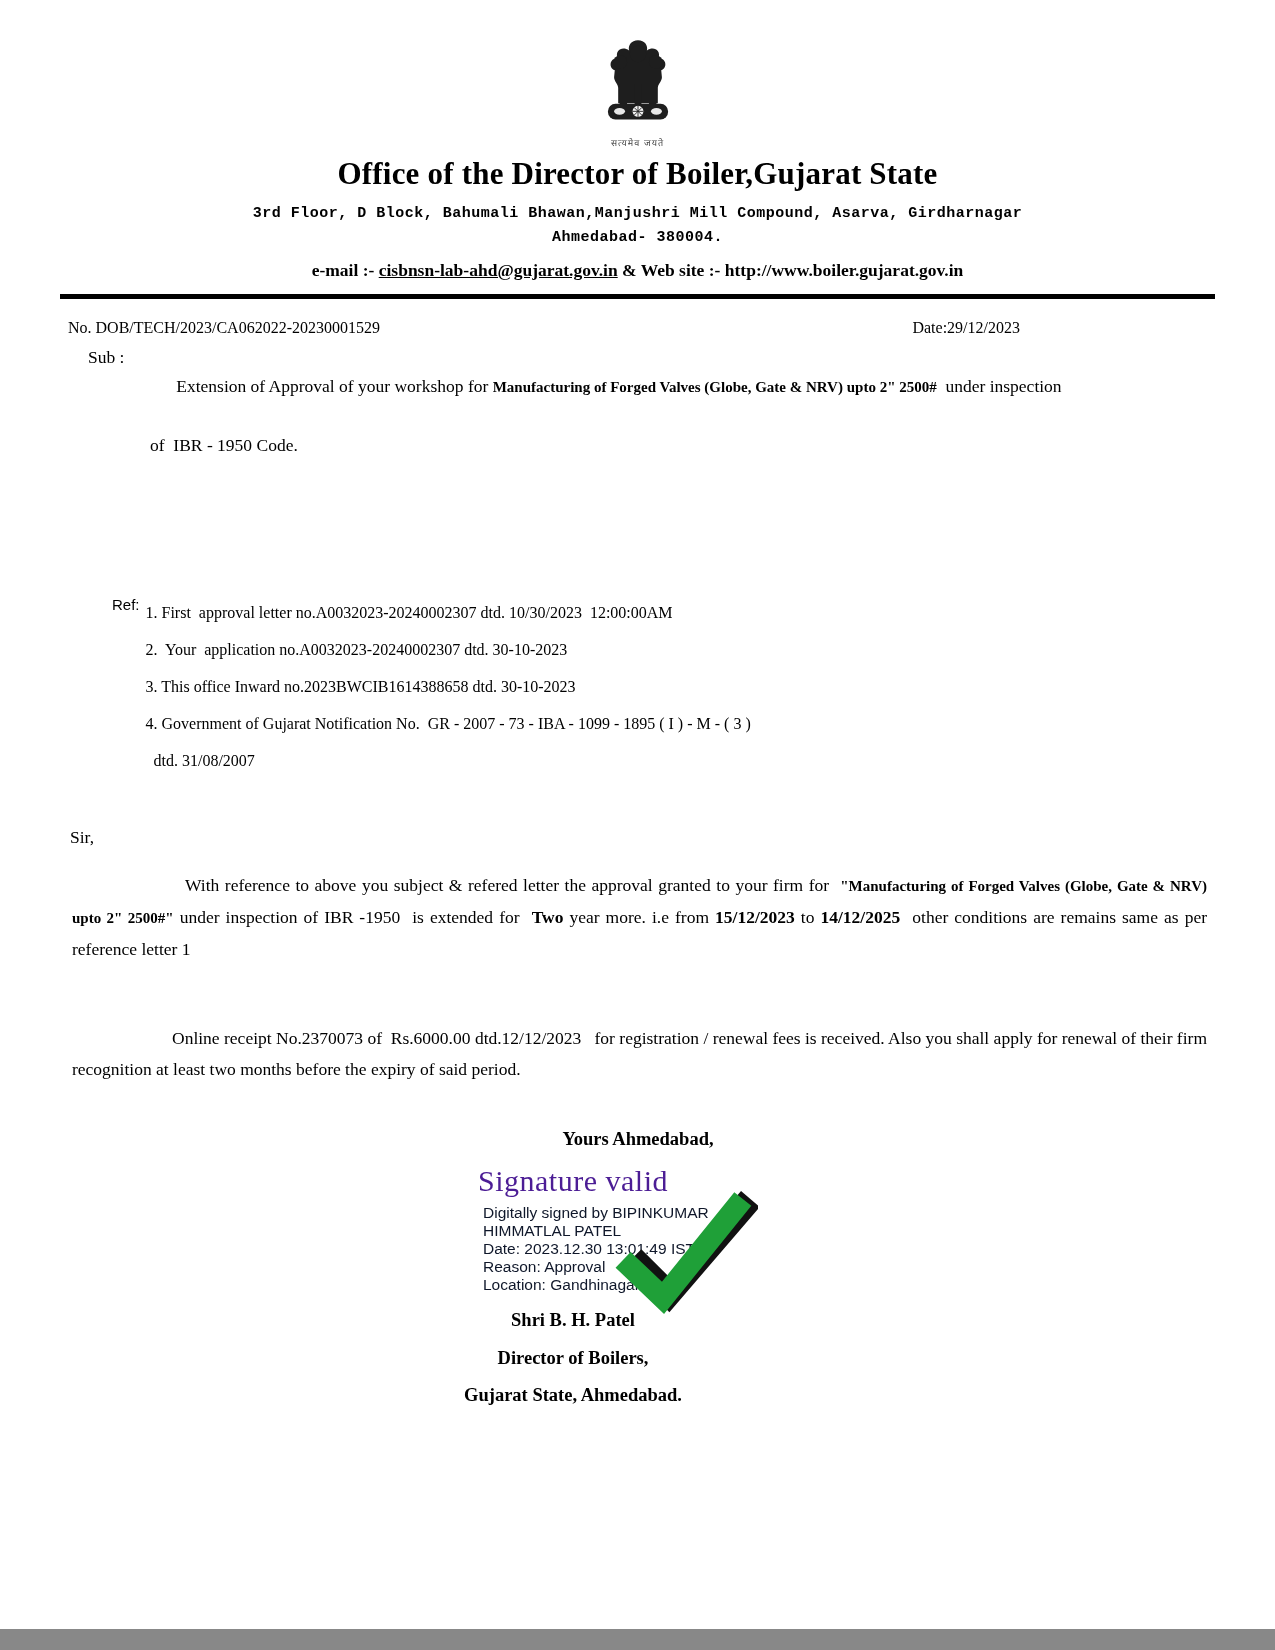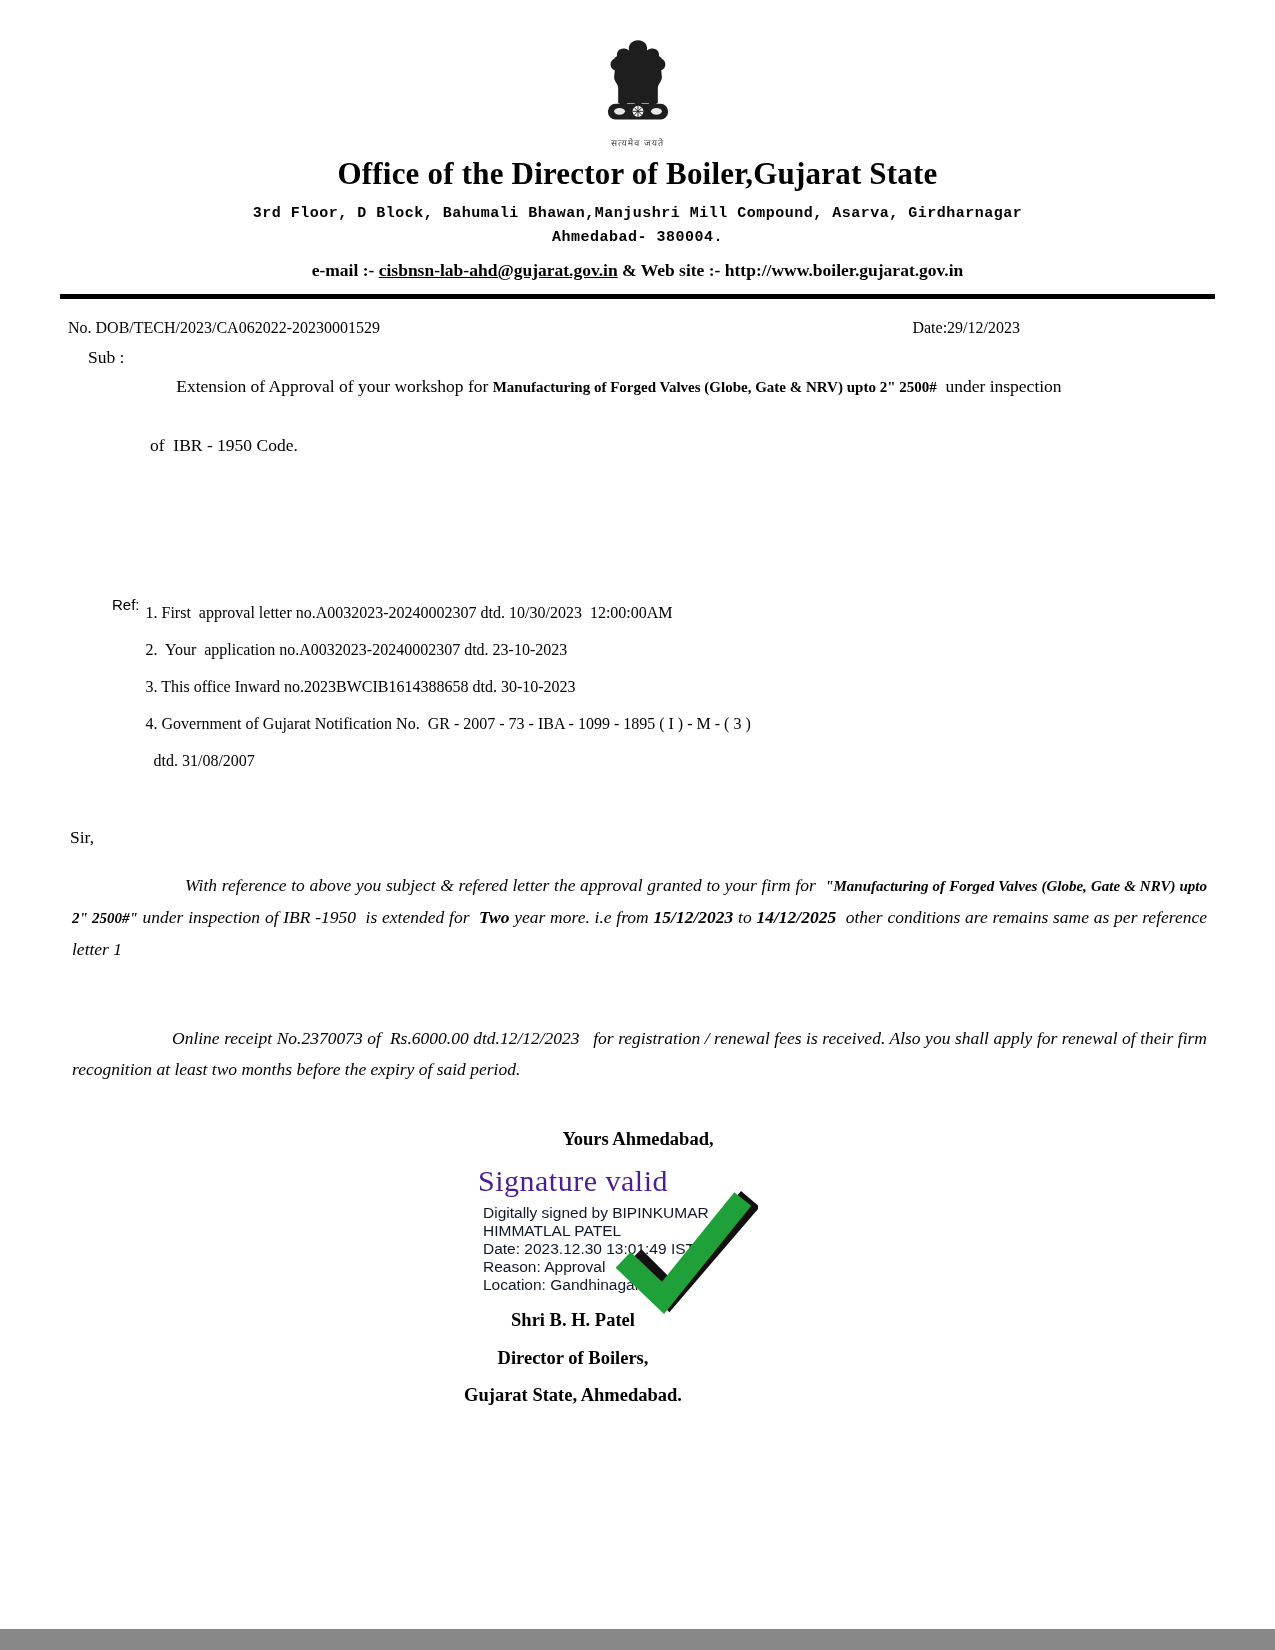--- a/index.html
+++ b/index.html
@@ -32,21 +32,21 @@
   .sub-bold{font-weight:bold;font-size:15px;}
   .sub-line2{text-align:left;white-space:pre;}
   
   .refs{display:flex;margin-top:76px;padding-left:52px;font-size:16px;}
   .ref-label{font-family:"Liberation Sans",sans-serif;font-size:15px;flex:none;padding-top:2px;}
   .ref-items{padding-left:6px;}
   .ref-item{line-height:37px;white-space:pre-wrap;}
   .ref-item-cont{padding-left:8px;}
   
   .sir{margin-top:48px;padding-left:10px;font-size:17.5px;}
-  .para{padding-left:12px;width:1135px;font-size:17.5px;line-height:31px;text-align:justify;white-space:pre-wrap;font-style:italic;}
+  .para{padding-left:12px;width:1135px;font-size:17.5px;line-height:31px;text-align:justify;white-space:pre-wrap;}
   .para-1{margin-top:22px;text-indent:113px;}
   .para-2{margin-top:58px;text-indent:100px;}
   .b{font-weight:bold;}
   .b-small{font-weight:bold;font-size:15px;}
   
   .closing{margin-top:44px;margin-left:438px;width:280px;text-align:center;font-weight:bold;font-size:18.5px;}
   .sig-block{position:relative;margin-left:418px;width:340px;margin-top:14px;}
   .sig-valid{font-family:Liberation Serif, serif;font-size:30px;color:#4c1d95;letter-spacing:.5px;}
   .sig-details{font-family:"Liberation Sans",sans-serif;font-size:15.5px;line-height:18px;color:#0f172a;margin-top:6px;padding-left:5px;}
   .sig-check{position:absolute;left:128px;top:22px;width:152px;height:140px;z-index:3;}
@@ -111,21 +111,21 @@
     <div class="sub-content">
       <span>Extension of Approval of your workshop for </span><span class="sub-bold">Manufacturing of Forged Valves (Globe, Gate &amp; NRV) upto 2" 2500#</span><span>  under inspection</span>
       <div class="sub-line2">of  IBR - 1950 Code.</div>
     </div>
   </div>
 
   <div class="refs">
     <span class="ref-label">Ref:</span>
     <div class="ref-items">
       <div class="ref-item">1. First  approval letter no.A0032023-20240002307 dtd. 10/30/2023  12:00:00AM</div>
-      <div class="ref-item">2.  Your  application no.A0032023-20240002307 dtd. 23-10-2023</div>
+      <div class="ref-item">2.  Your  application no.A0032023-20240002307 dtd. 30-10-2023</div>
       <div class="ref-item">3. This office Inward no.2023BWCIB1614388658 dtd. 30-10-2023</div>
       <div class="ref-item">4. Government of Gujarat Notification No.  GR - 2007 - 73 - IBA - 1099 - 1895 ( I ) - M - ( 3 )</div>
       <div class="ref-item ref-item-cont">dtd. 31/08/2007</div>
     </div>
   </div>
 
   <div class="sir">Sir,</div>
 
   <div class="para para-1"><span>With reference to above you subject &amp; refered letter the approval granted to your firm for  </span><span class="b-small">"Manufacturing of Forged Valves (Globe, Gate &amp; NRV) upto 2" 2500#"</span><span> under inspection of IBR -1950  is extended for  </span><span class="b">Two</span><span> year more. i.e from </span><span class="b">15/12/2023</span><span> to </span><span class="b">14/12/2025</span><span>  other conditions are remains same as per reference letter 1</span></div>
 

